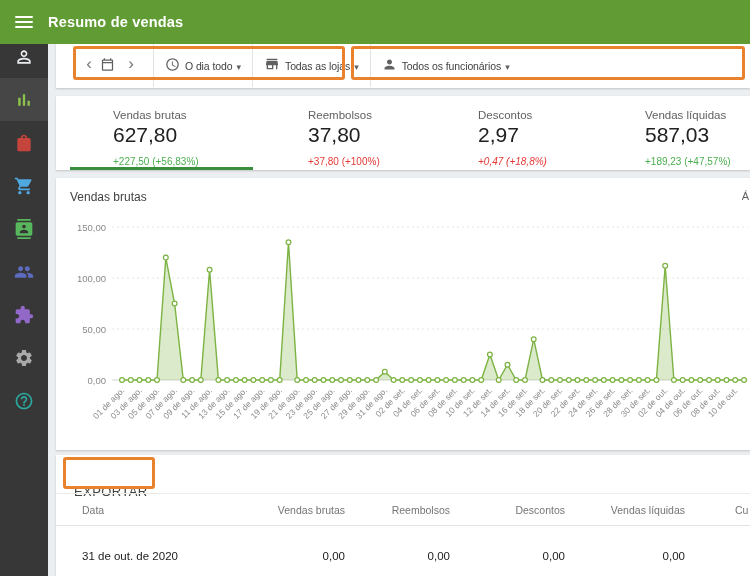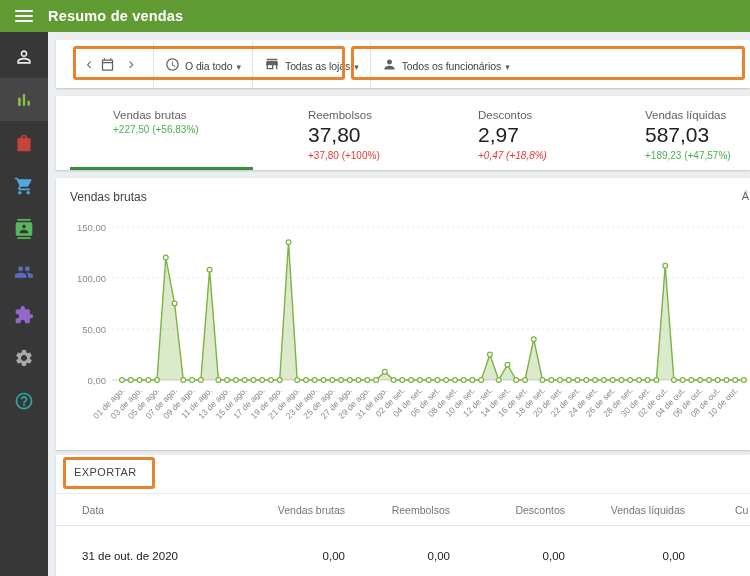--- a/index.html
+++ b/index.html
@@ -1,19 +1,19 @@
 <!DOCTYPE html>
 <html><head>
 <meta charset="utf-8">
 <style>
   *{margin:0;padding:0;box-sizing:border-box}
   html,body{width:750px;height:576px;overflow:hidden;background:#ECEFF1;
     font-family:"Liberation Sans",sans-serif;position:relative}
   
-  .topbar{position:absolute;top:0;left:0;width:750px;height:32px;background:#609C33;
+  .topbar{position:absolute;top:0;left:0;width:750px;height:44px;background:#609C33;
     display:flex;align-items:center;z-index:10}
   .hamburger{width:18px;height:12px;margin-left:15px;display:flex;flex-direction:column;
     justify-content:space-between;cursor:pointer}
   .hamburger i{display:block;height:2px;background:#fff;border-radius:1px}
   .topbar h1{color:#fff;font-size:14.5px;font-weight:bold;margin-left:15px;letter-spacing:.2px}
   
   .sidebar{position:absolute;top:32px;left:0;width:48px;bottom:0;background:#373737;padding-top:3px;z-index:9}
   .s-item{height:43px;display:flex;align-items:center;justify-content:center;cursor:pointer}
   .s-item.active{background:rgba(255,255,255,.08)}
   
@@ -27,31 +27,31 @@
   .f-label{font-size:10.5px;color:#424242;letter-spacing:-.1px}
   .caret{font-size:9px;color:#616161;margin-left:4px}
   .f-divider{width:1px;height:46px;background:#e3e3e3;margin:0 11px;flex:none}
   .f-group{display:flex;align-items:flex-end;cursor:pointer}
   .date-label{margin:0 6px 0 1px}
   
   .metrics{top:64px;height:74px}
   .metric{position:absolute;top:0;height:74px;cursor:pointer}
   .m-label{font-size:11.5px;color:#616161;margin-top:13px}
   .m-value{font-size:21px;color:#212121;margin-top:2px}
-  .m-delta{font-size:10px;margin-top:3px}
+  .m-delta{font-size:10px;margin-top:9px}
   .m0{left:57px}.m1{left:252px}.m2{left:422px}.m3{left:589px}
   .m-underline{position:absolute;left:14px;bottom:0;width:183px;height:3px;background:#388E3C}
   
   .chart-card{top:146px;height:272px;overflow:hidden}
   .chart-title{position:absolute;left:14px;top:12px;font-size:12px;color:#424242}
   .chart-more{position:absolute;right:1px;top:12px;font-size:11px;color:#616161;cursor:pointer}
   #chart-svg{position:absolute;left:0;top:34px}
   
   .bottom-card{top:423px;height:153px;overflow:hidden}
-  .export-btn{position:absolute;left:18px;top:11px;background:none;border:none;font-size:11px;
+  .export-btn{position:absolute;left:18px;top:29px;background:none;border:none;font-size:13px;
     color:#424242;letter-spacing:.4px;cursor:pointer;font-family:inherit}
   .t-head{position:absolute;top:38px;left:0;right:0;height:33px;border-top:1px solid #ececec;
     border-bottom:1px solid #e4e4e4;font-size:10.5px;color:#757575}
   .t-head span{position:absolute;line-height:33px}
   .t-row{position:absolute;top:71px;left:0;right:0;height:60px;font-size:11.5px;color:#212121;cursor:pointer}
   .t-row span{position:absolute;line-height:60px}
   .c-data{left:26px}
   .c-num1{left:179px;width:110px;text-align:right}
   .c-num2{left:284px;width:110px;text-align:right}
   .c-num3{left:399px;width:110px;text-align:right}
@@ -167,20 +167,21 @@
           </svg>
       </span>
       <span class="f-label">Todos os funcionários</span>
       <span class="caret">▾</span>
     </div>
   </section>
 
   <section class="card metrics">
     <div class="metric m0">
       <div class="m-label">Vendas brutas</div>
+      <div class="m-value">627,80</div>
       <div class="m-delta" style="color: rgb(76, 175, 80);">+227,50 (+56,83%)</div>
     </div>
     <div class="metric m1">
       <div class="m-label">Reembolsos</div>
       <div class="m-value">37,80</div>
       <div class="m-delta" style="color: rgb(229, 57, 53);">+37,80 (+100%)</div>
     </div>
     <div class="metric m2">
       <div class="m-label">Descontos</div>
       <div class="m-value">2,97</div>

